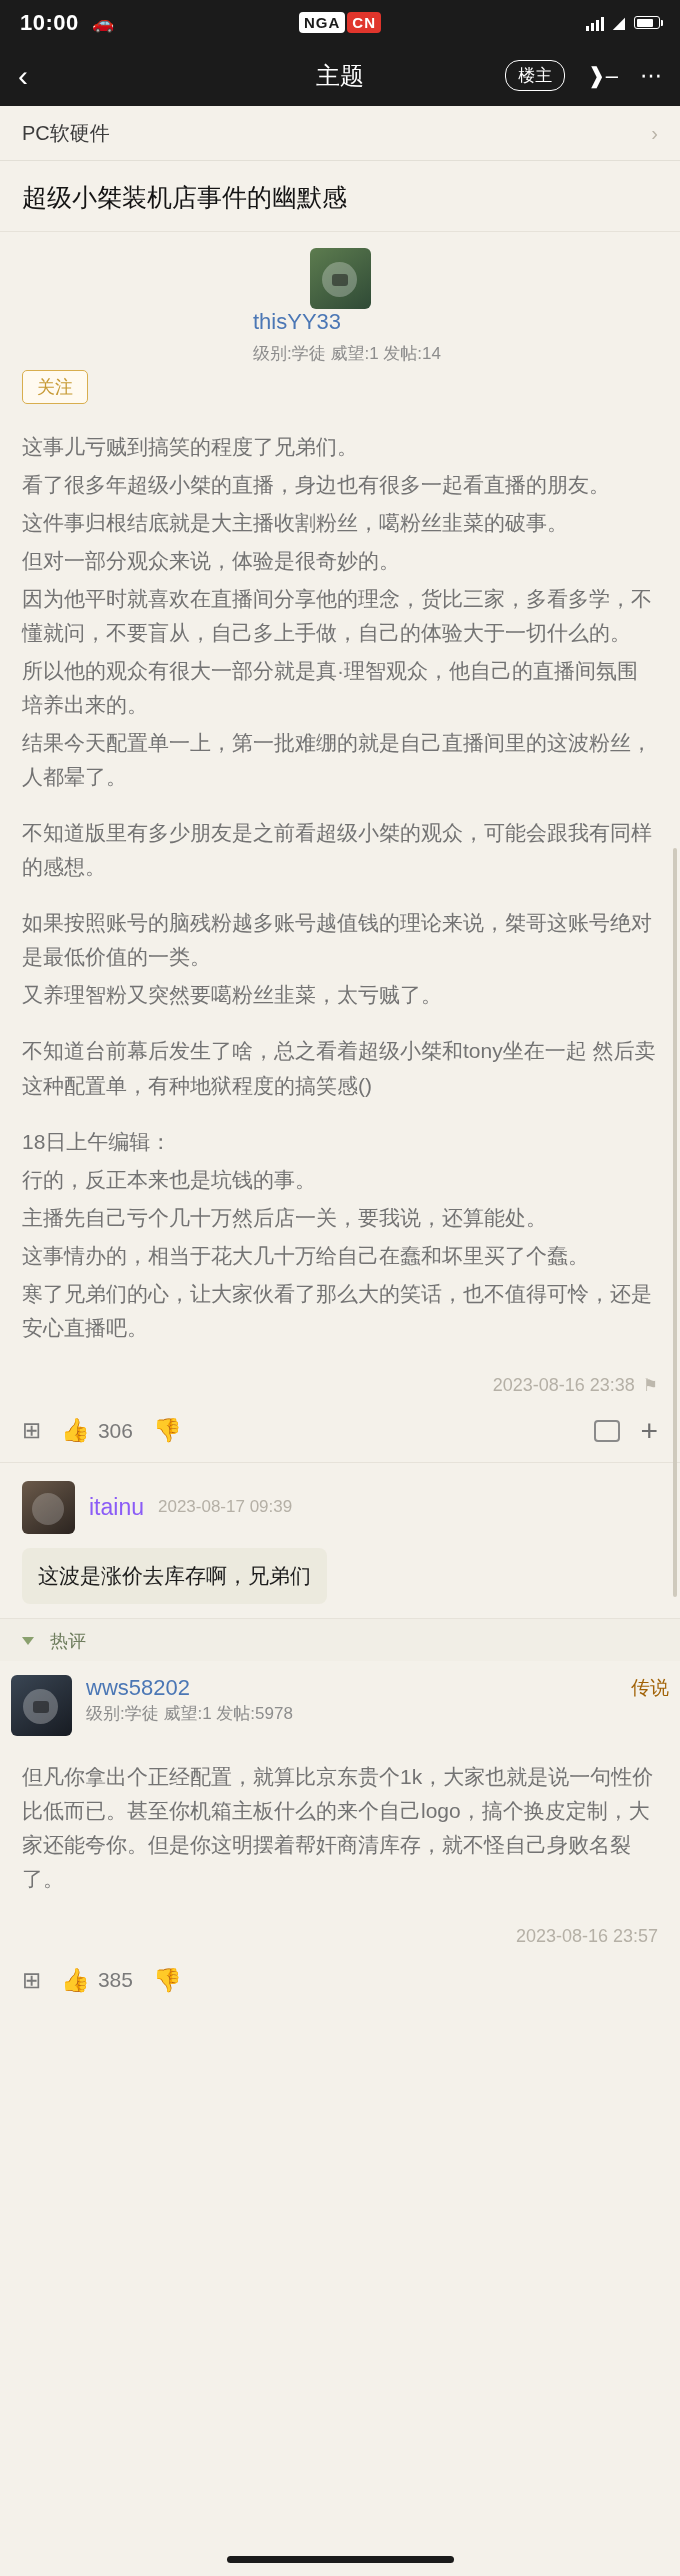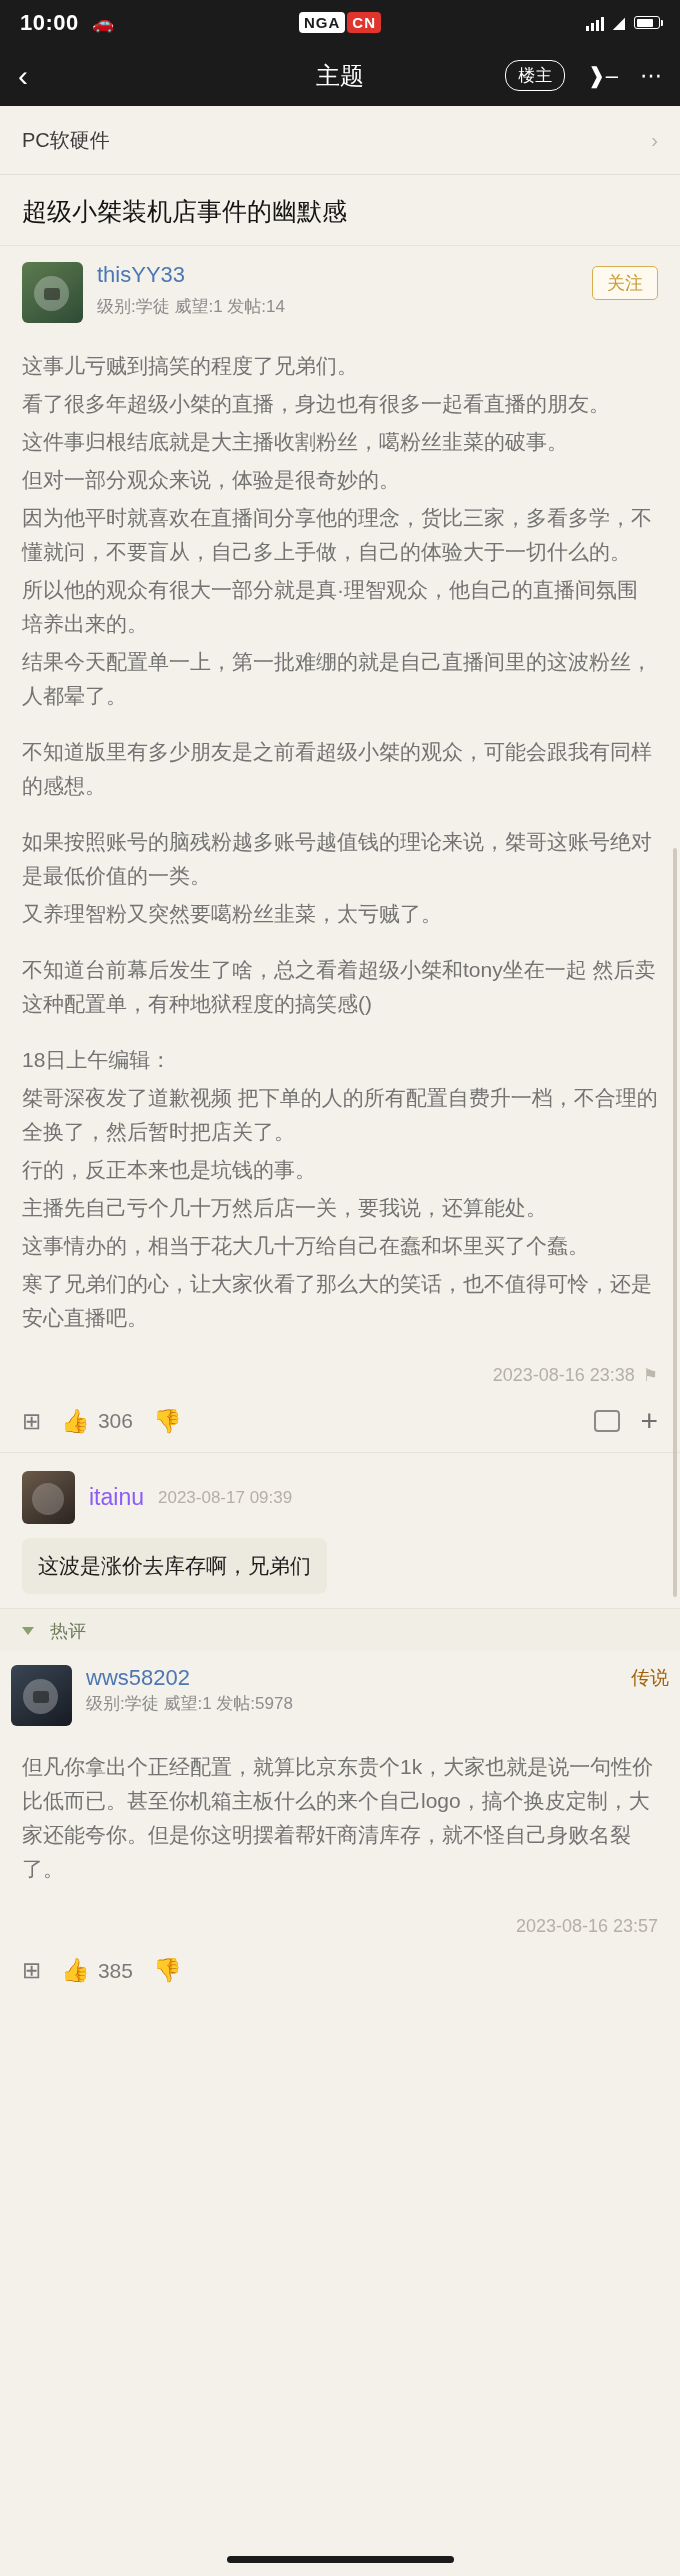--- a/index.html
+++ b/index.html
@@ -109,21 +109,21 @@
     border-radius: 14px;
     font-size: 17px;
     padding: 3px 12px;
     white-space: nowrap;
   }
   .icon-share, .icon-more { font-size: 22px; }
 
   
   .breadcrumb {
     background: #f4f1ea;
-    height: 69px;
+    height: 55px;
     display: flex;
     align-items: center;
     padding: 4px 22px;
     font-size: 20px;
     color: #3c3c3c;
     border-bottom: 1px solid #e2dfd6;
   }
   .breadcrumb .chev { margin-left: auto; color: #b9b4a8; font-size: 20px; }
 
   
@@ -133,21 +133,22 @@
     color: #141414;
     font-weight: 500;
     line-height: 1.35;
     border-bottom: 1px solid #e6e2d9;
   }
 
   
   .post-head {
     display: flex;
     padding: 16px 22px 10px;
-    align-items: flex-start;
+    align-items: center;
+    flex-direction: column;
   }
   .avatar {
     width: 61px; height: 61px;
     border-radius: 6px;
     background: linear-gradient(145deg,#5d7c4f,#2f4a36);
     position: relative;
     overflow: hidden;
     flex: 0 0 auto;
   }
   .avatar.a3 { background: linear-gradient(145deg,#3a4654,#171b22); }
@@ -372,21 +373,20 @@
   <p>这件事归根结底就是大主播收割粉丝，噶粉丝韭菜的破事。</p>
   <p>但对一部分观众来说，体验是很奇妙的。</p>
   <p>因为他平时就喜欢在直播间分享他的理念，货比三家，多看多学，不懂就问，不要盲从，自己多上手做，自己的体验大于一切什么的。</p>
   <p>所以他的观众有很大一部分就是真·理智观众，他自己的直播间氛围培养出来的。</p>
   <p>结果今天配置单一上，第一批难绷的就是自己直播间里的这波粉丝，人都晕了。</p>
   <p class="gap">不知道版里有多少朋友是之前看超级小桀的观众，可能会跟我有同样的感想。</p>
   <p class="gap">如果按照账号的脑残粉越多账号越值钱的理论来说，桀哥这账号绝对是最低价值的一类。</p>
   <p>又养理智粉又突然要噶粉丝韭菜，太亏贼了。</p>
   <p class="gap">不知道台前幕后发生了啥，总之看着超级小桀和tony坐在一起 然后卖这种配置单，有种地狱程度的搞笑感()</p>
   <p class="gap">18日上午编辑：</p>
-  <p>桀哥深夜发了道歉视频 把下单的人的所有配置自费升一档，不合理的全换了，然后暂时把店关了。</p>
   <p>行的，反正本来也是坑钱的事。</p>
   <p>主播先自己亏个几十万然后店一关，要我说，还算能处。</p>
   <p>这事情办的，相当于花大几十万给自己在蠢和坏里买了个蠢。</p>
   <p>寒了兄弟们的心，让大家伙看了那么大的笑话，也不值得可怜，还是安心直播吧。</p>
 </div>
 
 <div class="post-time">
   <span>2023-08-16 23:38</span>
   <span class="pin">⚑</span>
 </div>

